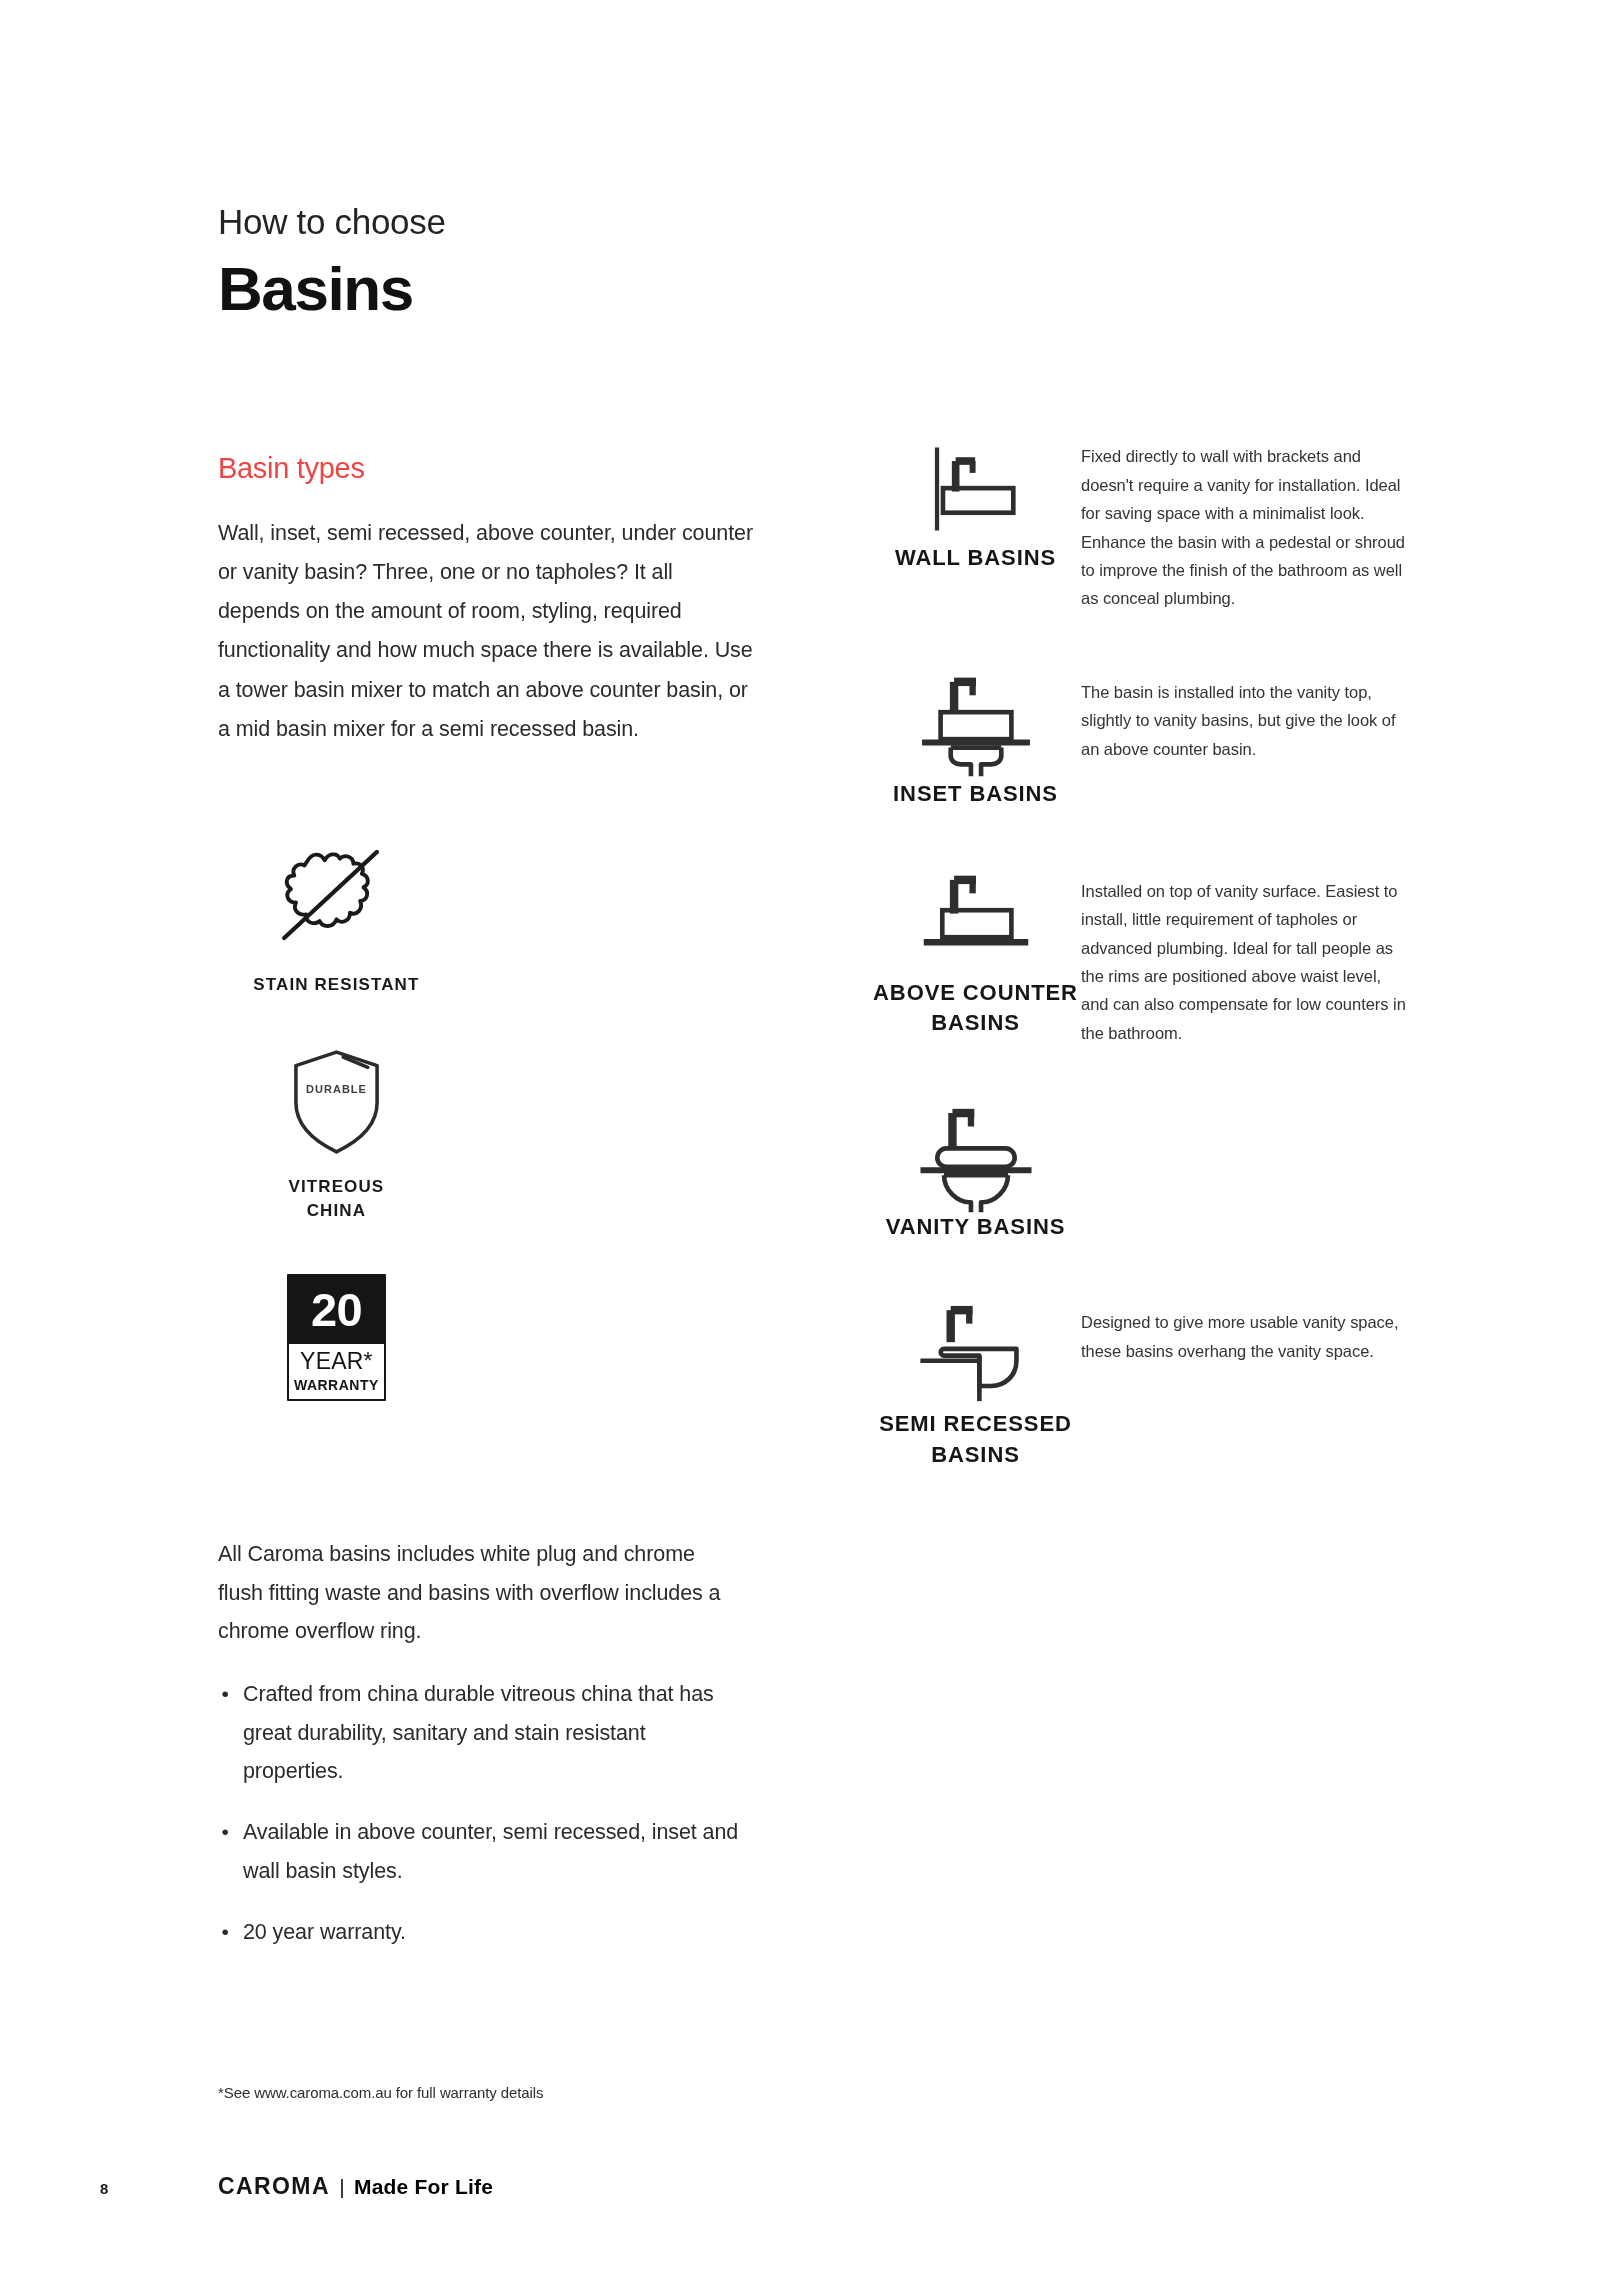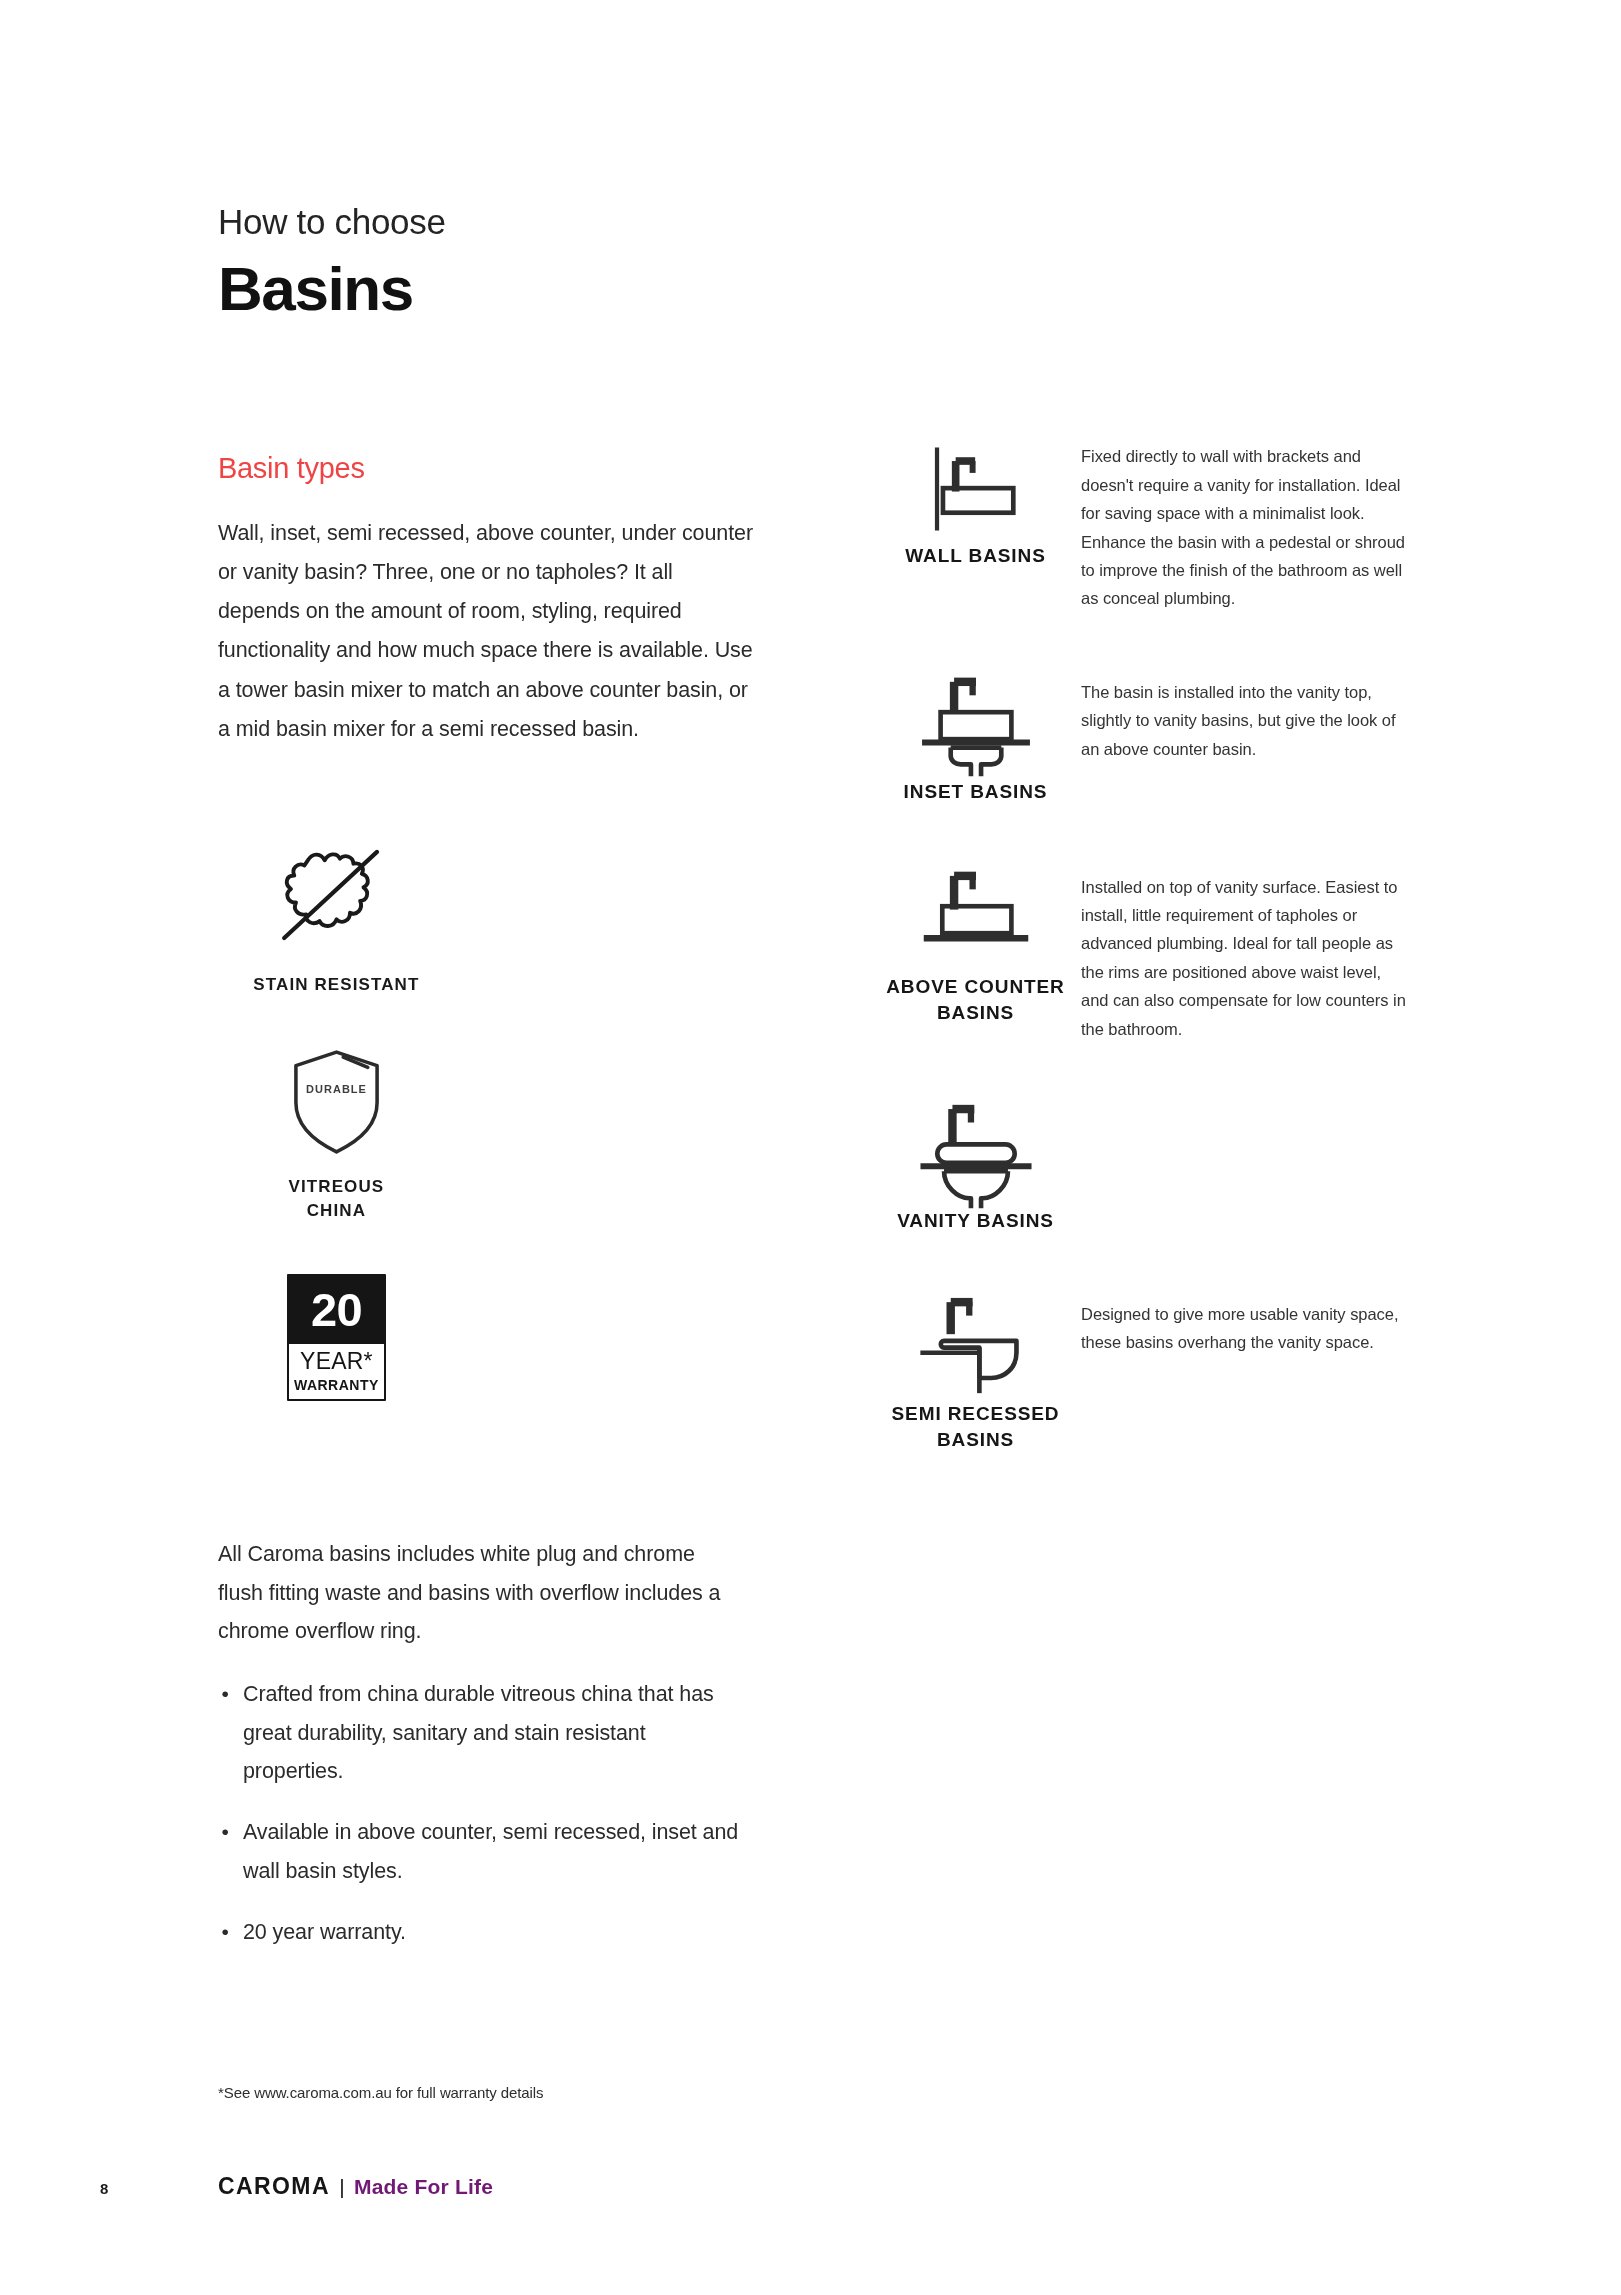--- a/index.html
+++ b/index.html
@@ -186,21 +186,21 @@
     flex-direction: column;
     align-items: center;
   }
   .basin-icon {
     height: 101px;
     display: flex;
     align-items: flex-start;
     justify-content: center;
   }
   .basin-label {
-    font-size: 19px;
+    font-size: 22px;
     font-weight: 700;
     letter-spacing: 0.9px;
     color: #161616;
     text-align: center;
     line-height: 1.38;
     margin-top: 3.4px;
     text-transform: uppercase;
   }
   .basin-desc {
     flex: 1;
@@ -243,21 +243,21 @@
   .brand-sep {
     font-size: 21px;
     font-weight: 400;
     color: #151515;
     margin: 0 9.3px;
   }
   .brand-tag {
     font-size: 21px;
     font-weight: 700;
     letter-spacing: 0.2px;
-    color: #701a75;
+    color: #000000;
   }
 </style>
 </head>
 <body>
 
 <div class="page">
 
   <div class="header">
     <p class="kicker">How to choose</p>
     <h1 class="title">Basins</h1>

